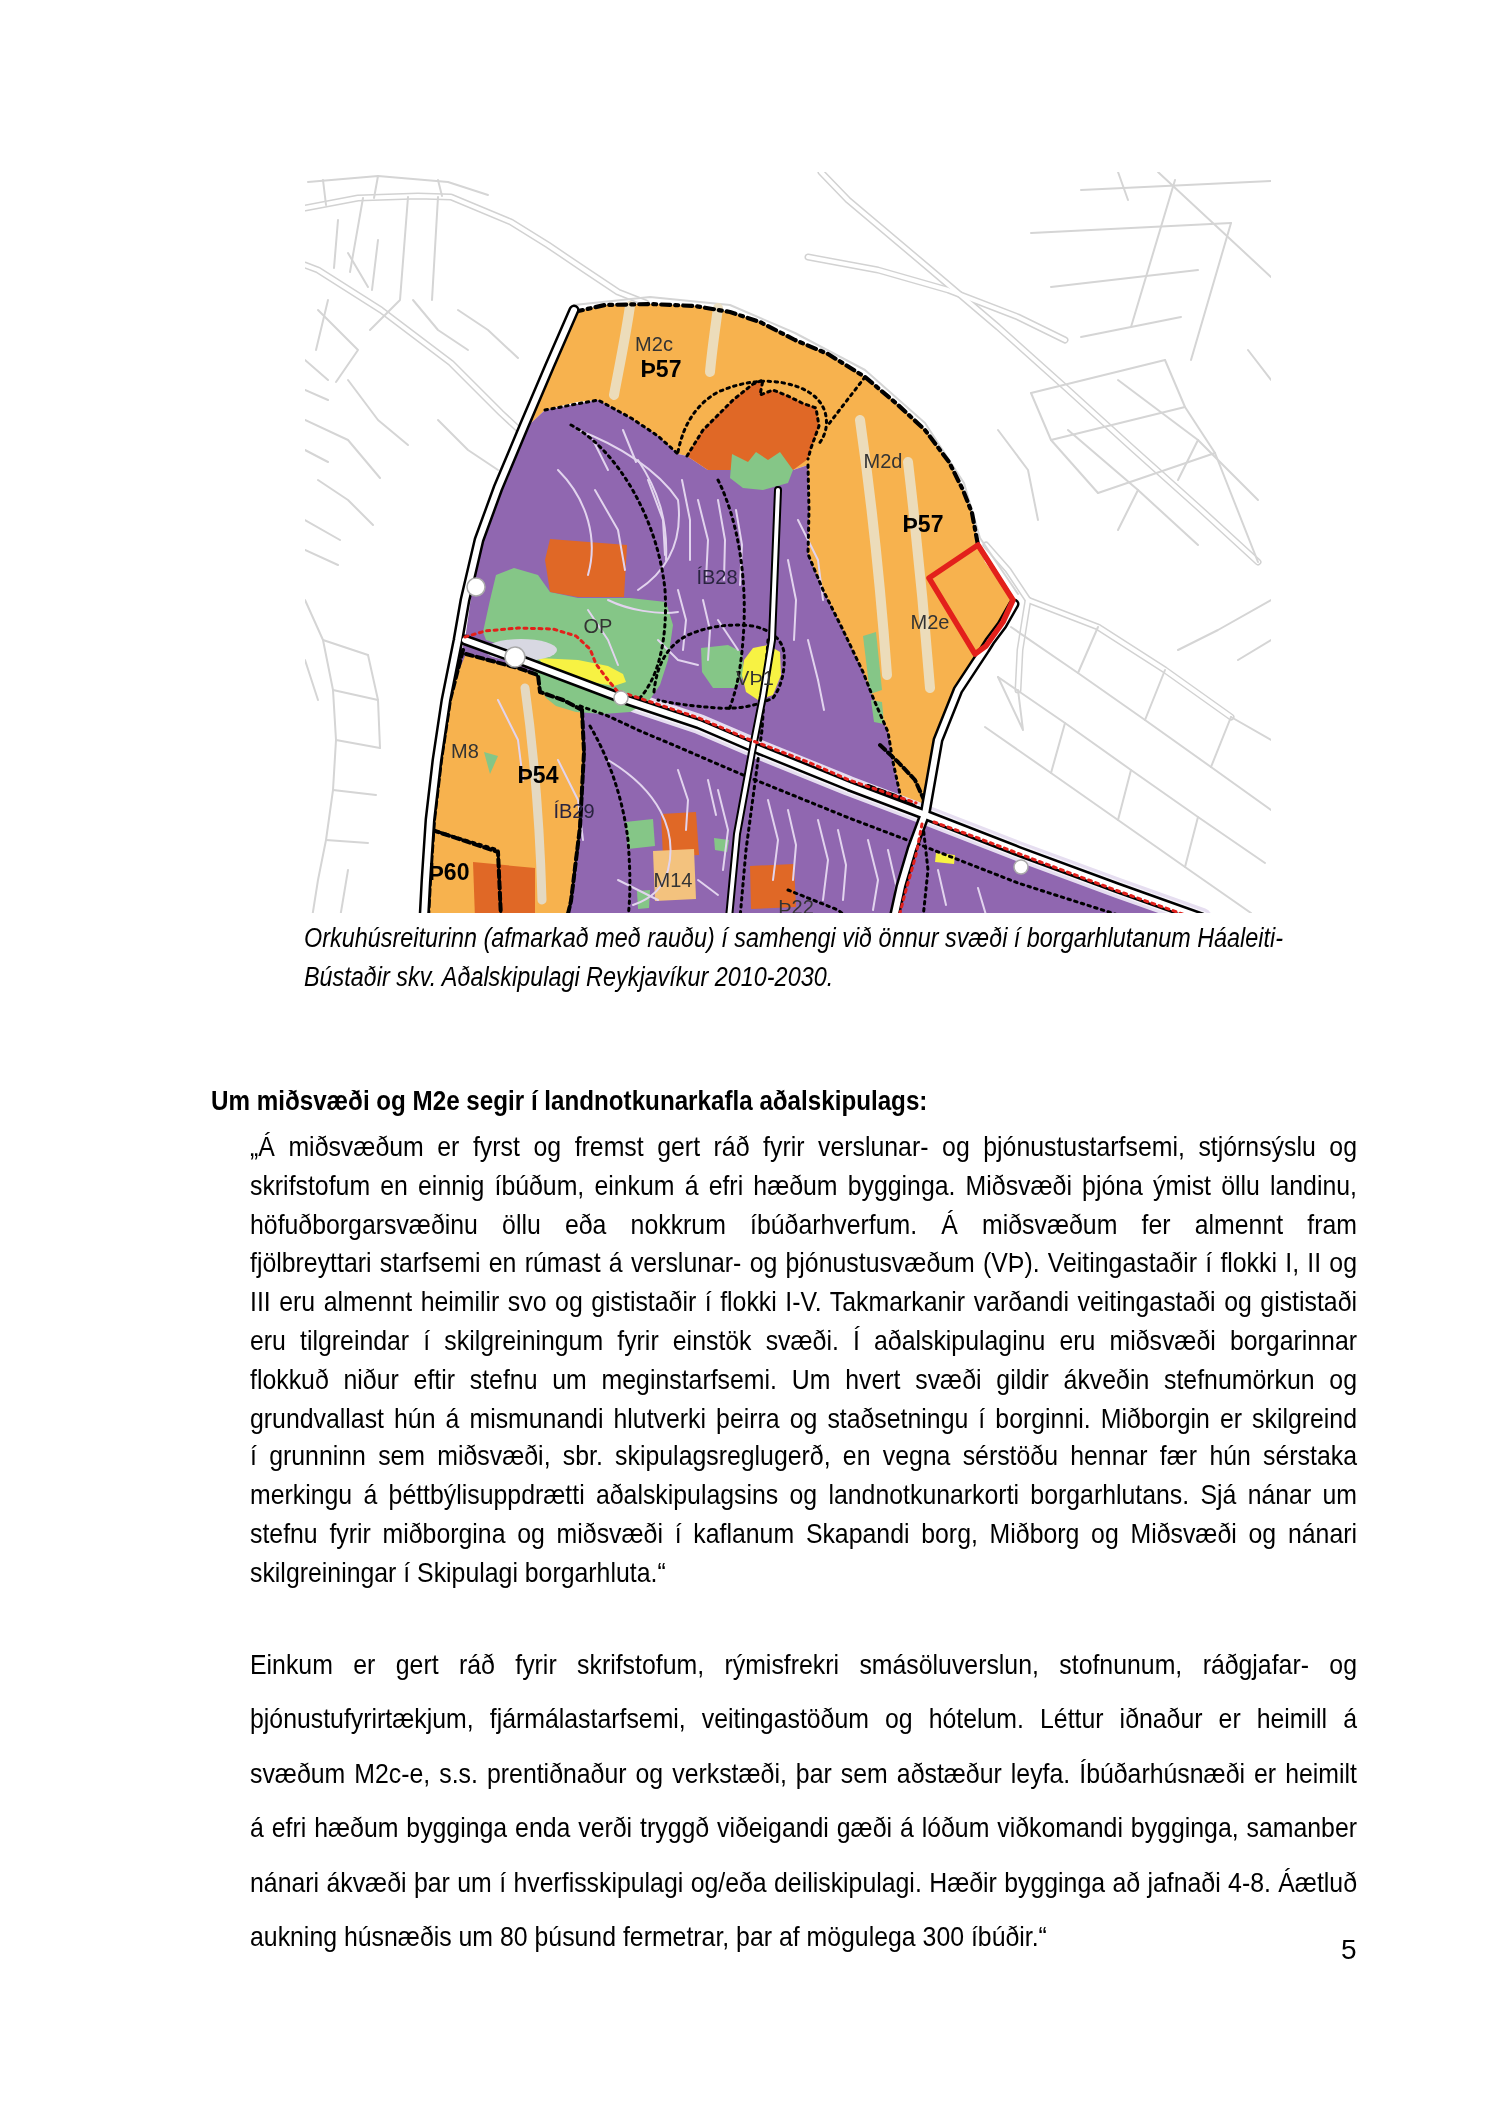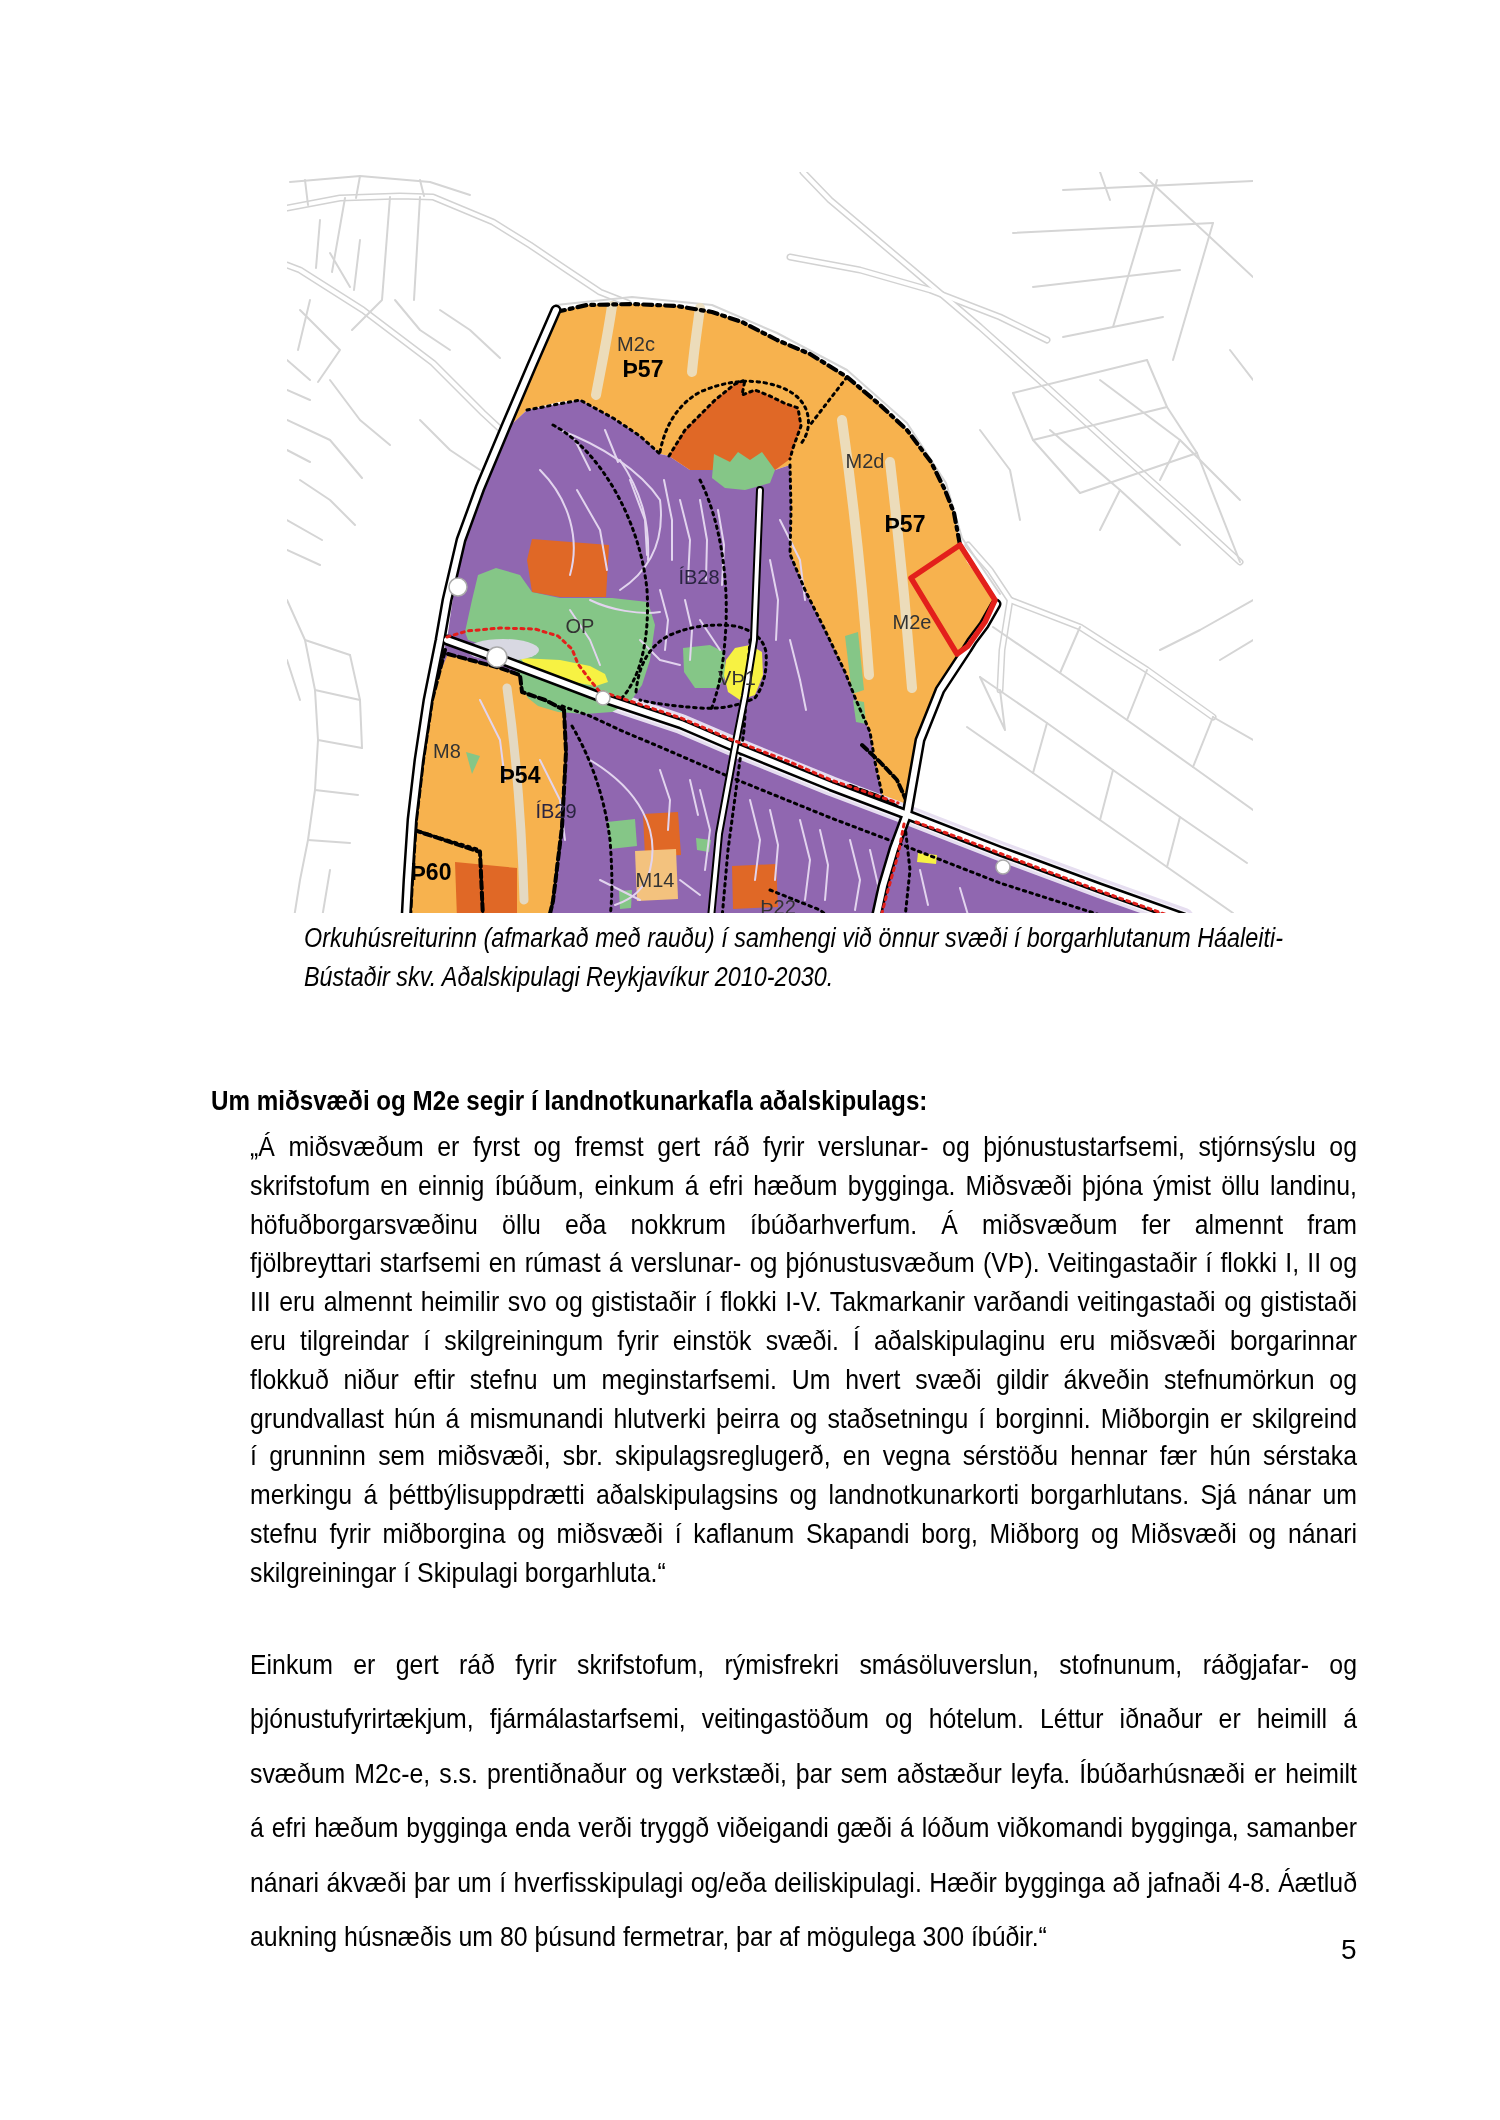--- a/index.html
+++ b/index.html
@@ -6,21 +6,21 @@
 body{width:1500px;height:2120px;position:relative;font-family:"Liberation Sans",sans-serif;color:#000;overflow:hidden;}
 .abs{position:absolute;}
 .jline{text-align:justify;text-align-last:justify;}
 .p1 .jline,.p1 .lline{height:33.8px;line-height:33.8px;}
 .p2 .jline,.p2 .lline{height:47.4px;line-height:47.4px;}
 .scaley{transform:scaleY(1.147);transform-origin:left top;}
 </style>
 </head>
 <body>
 
-<div class="abs" style="left:287px;top:172px;width:966px;height:746px;">
+<div class="abs" style="left:305px;top:172px;width:966px;height:746px;">
 <svg width="966" height="746" viewBox="287 172 966 746">
 <defs>
 <clipPath id="mapclip">
           <rect x="287" y="172" width="966" height="741"></rect>
         </clipPath>
 </defs>
 <g clip-path="url(#mapclip)" fill="none" stroke-linecap="round" stroke-linejoin="round">
 
 <g stroke="#d2d2d2" stroke-width="7">
 <path d="M287,208 L340,198 400,196 433,197 493,222 530,245 567,270 600,292 628,303"></path>

